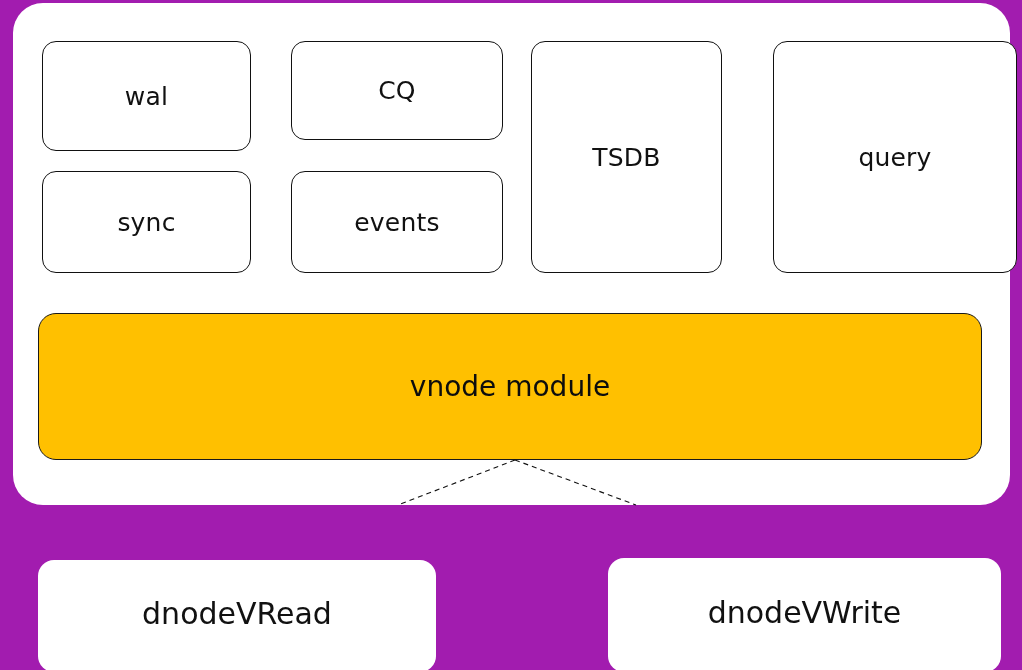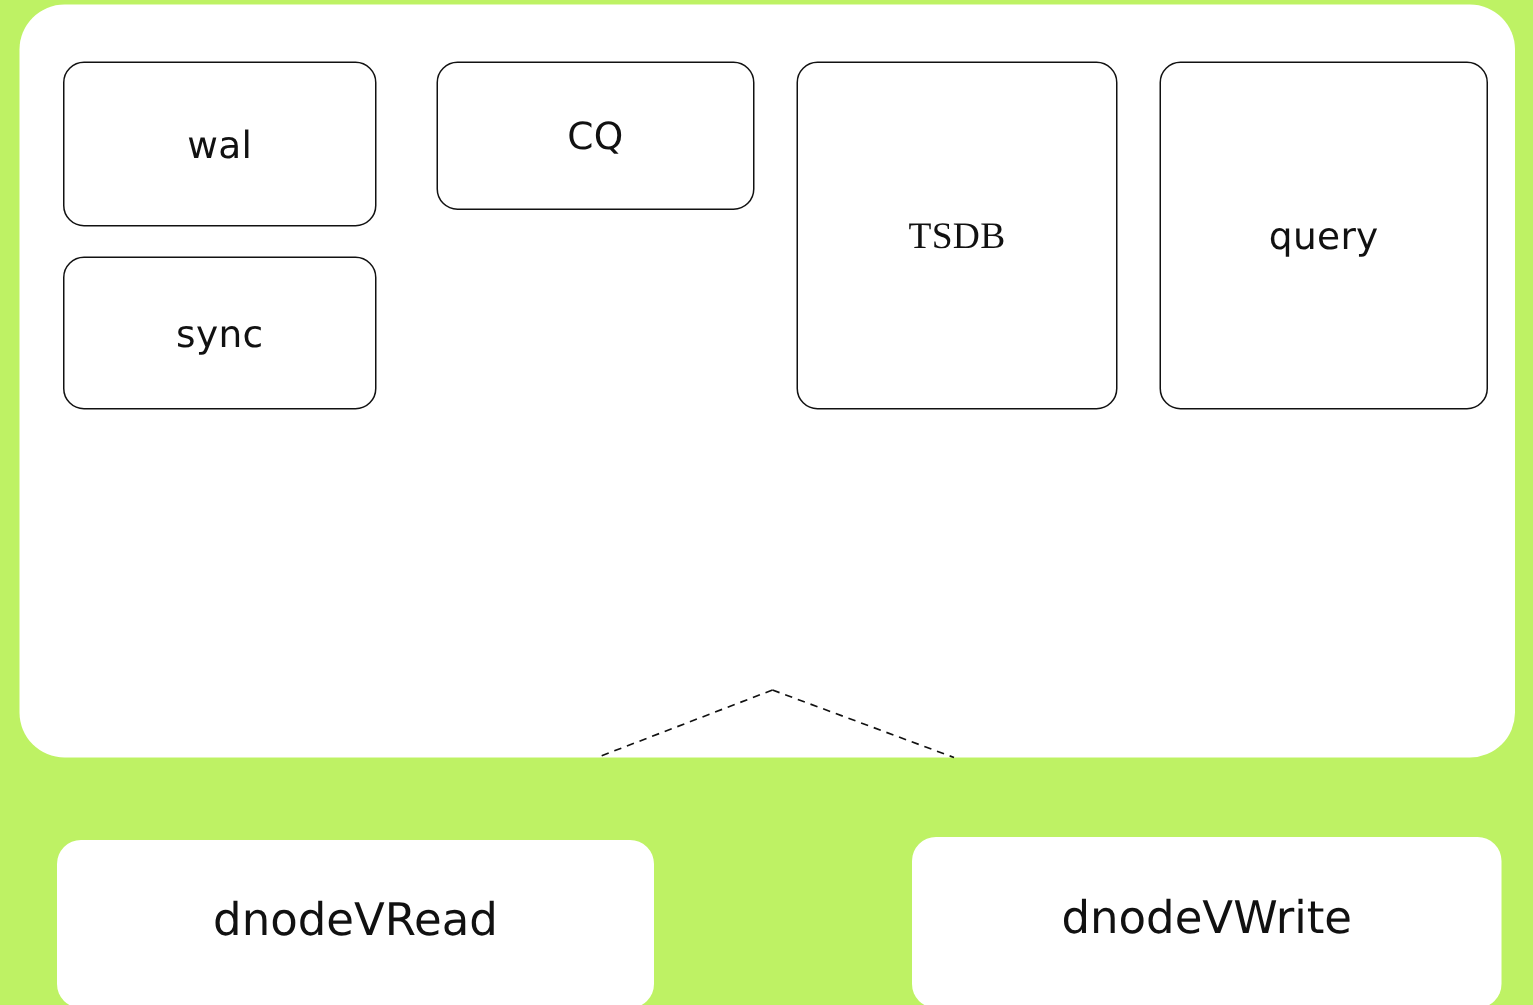--- a/index.html
+++ b/index.html
@@ -12,21 +12,21 @@
     width: 1022px;
     height: 670px;
     overflow: hidden;
     font-family: "DejaVu Sans", "Liberation Sans", sans-serif;
   }
 
   #canvas {
     position: relative;
     width: 1022px;
     height: 670px;
-    background: #bef264;
+    background: #a21caf;
   }
 
   
   .vnode-container {
     position: absolute;
     left: 13px;
     top: 3px;
     width: 997px;
     height: 502px;
     background: #ffffff;
@@ -50,22 +50,22 @@
     color: #111111;
     line-height: 1;
     letter-spacing: 0.2px;
   }
 
   
   .box-wal    { left: 29px;  top: 38px;  width: 209px; height: 110px; }
   .box-cq     { left: 278px; top: 38px;  width: 212px; height: 99px; }
   .box-sync   { left: 29px;  top: 168px; width: 209px; height: 102px; }
   .box-events { left: 278px; top: 168px; width: 212px; height: 102px; }
-  .box-tsdb   { left: 518px; top: 38px;  width: 214px; height: 232px; font-family: Liberation Serif, serif; }
-  .box-query  { left: 760px; top: 38px;  width: 219px; height: 232px; text-align: right; }
+  .box-tsdb   { left: 518px; top: 38px;  width: 191px; height: 232px; }
+  .box-query  { left: 760px; top: 38px;  width: 244px; height: 232px; text-align: right; }
 
   
   .vnode-module-bar {
     position: absolute;
     left: 25px;
     top: 310px;
     width: 944px;
     height: 147px;
     background: #ffc000;
     border: 1.6px solid #1a1a1a;
@@ -123,29 +123,35 @@
     </div>
 
     <div class="module-box box-cq">
       <span class="box-label">CQ</span>
     </div>
 
     <div class="module-box box-sync">
       <span class="box-label">sync</span>
     </div>
 
+    <div class="module-box box-events">
+      <span class="box-label">events</span>
+    </div>
 
     <div class="module-box box-tsdb">
       <span class="box-label">TSDB</span>
     </div>
 
     <div class="module-box box-query">
       <span class="box-label">query</span>
     </div>
 
+    <div class="vnode-module-bar">
+      <span class="bar-label">vnode module</span>
+    </div>
 
   </div>
 
   <svg class="connectors" viewBox="0 0 1022 670" width="1022" height="670" xmlns="http://www.w3.org/2000/svg">
     <line x1="515" y1="460" x2="398" y2="505" stroke="#111111" stroke-width="1.1" stroke-dasharray="5 4"></line>
     <line x1="515" y1="460" x2="636" y2="505" stroke="#111111" stroke-width="1.1" stroke-dasharray="5 4"></line>
   </svg>
 
   <div class="dnode-box box-dnodevread">
     <span class="box-label">dnodeVRead</span>

